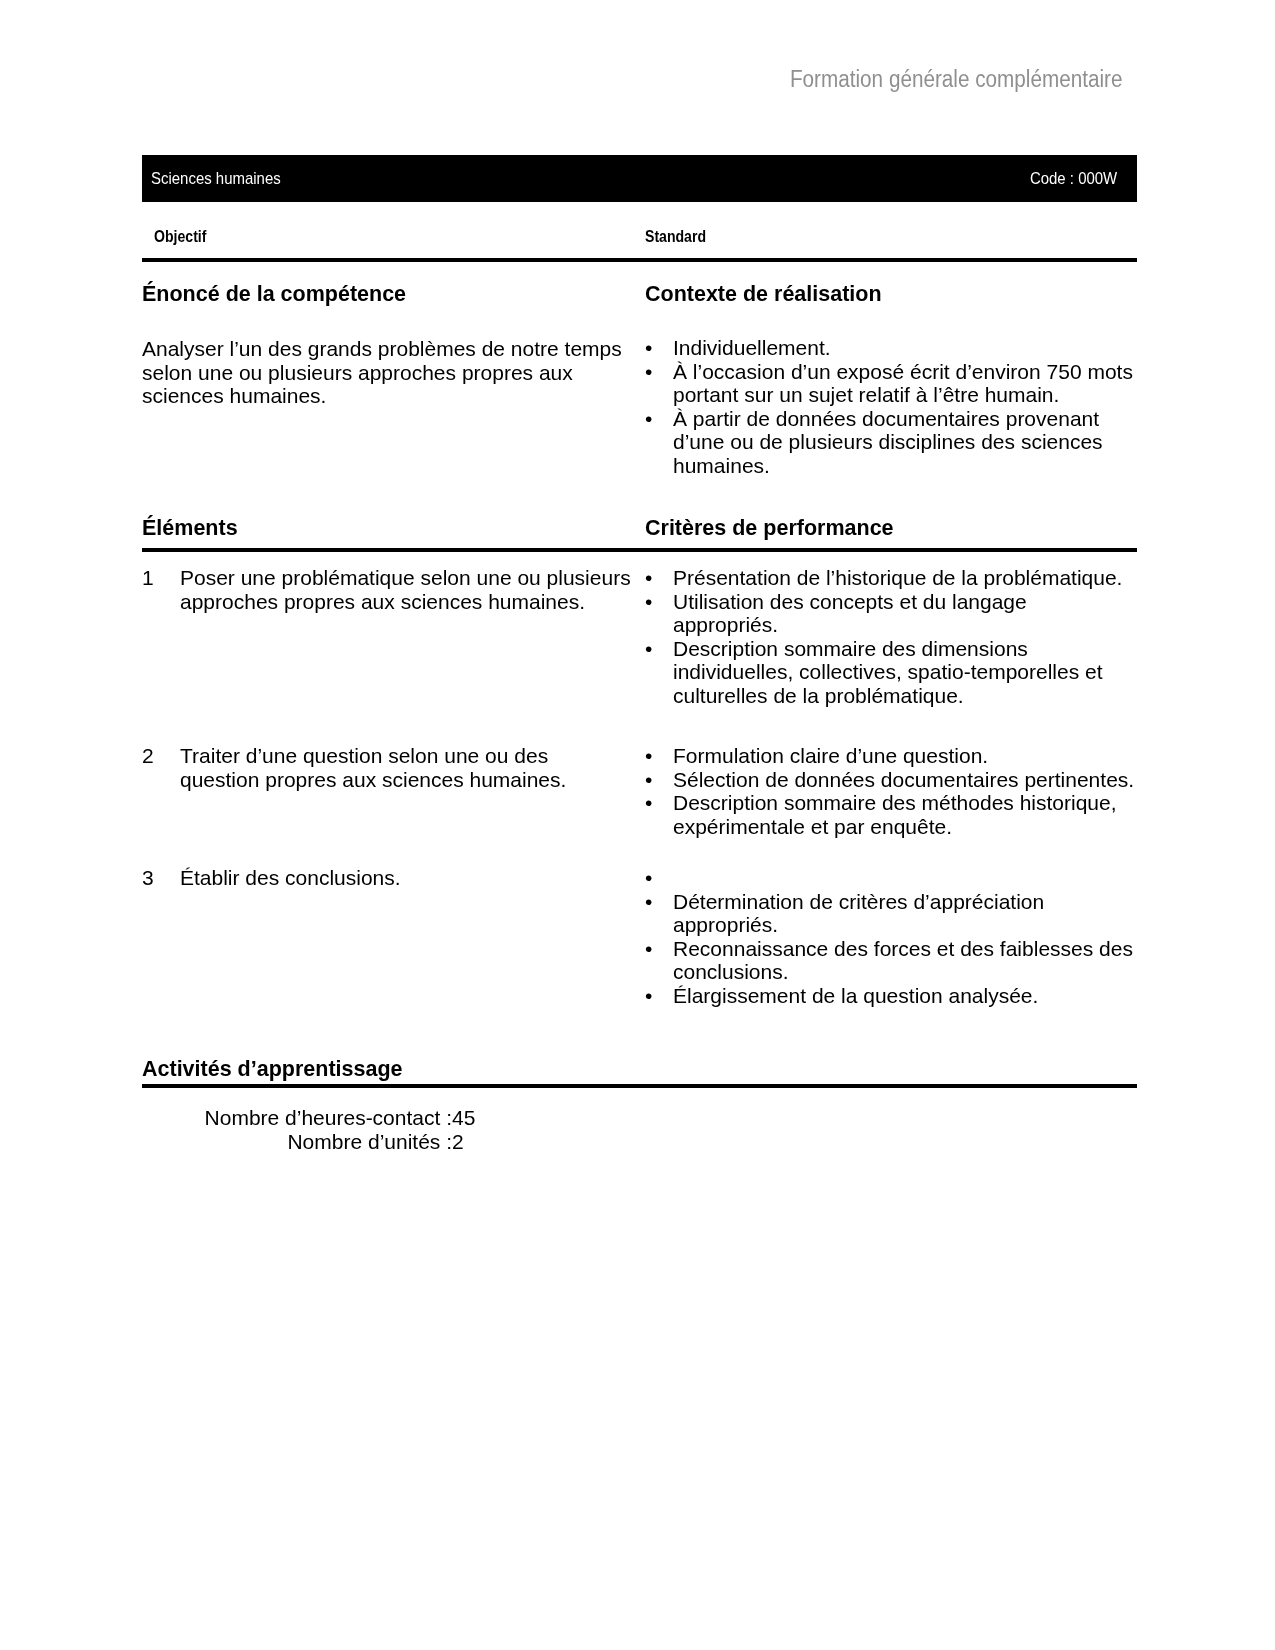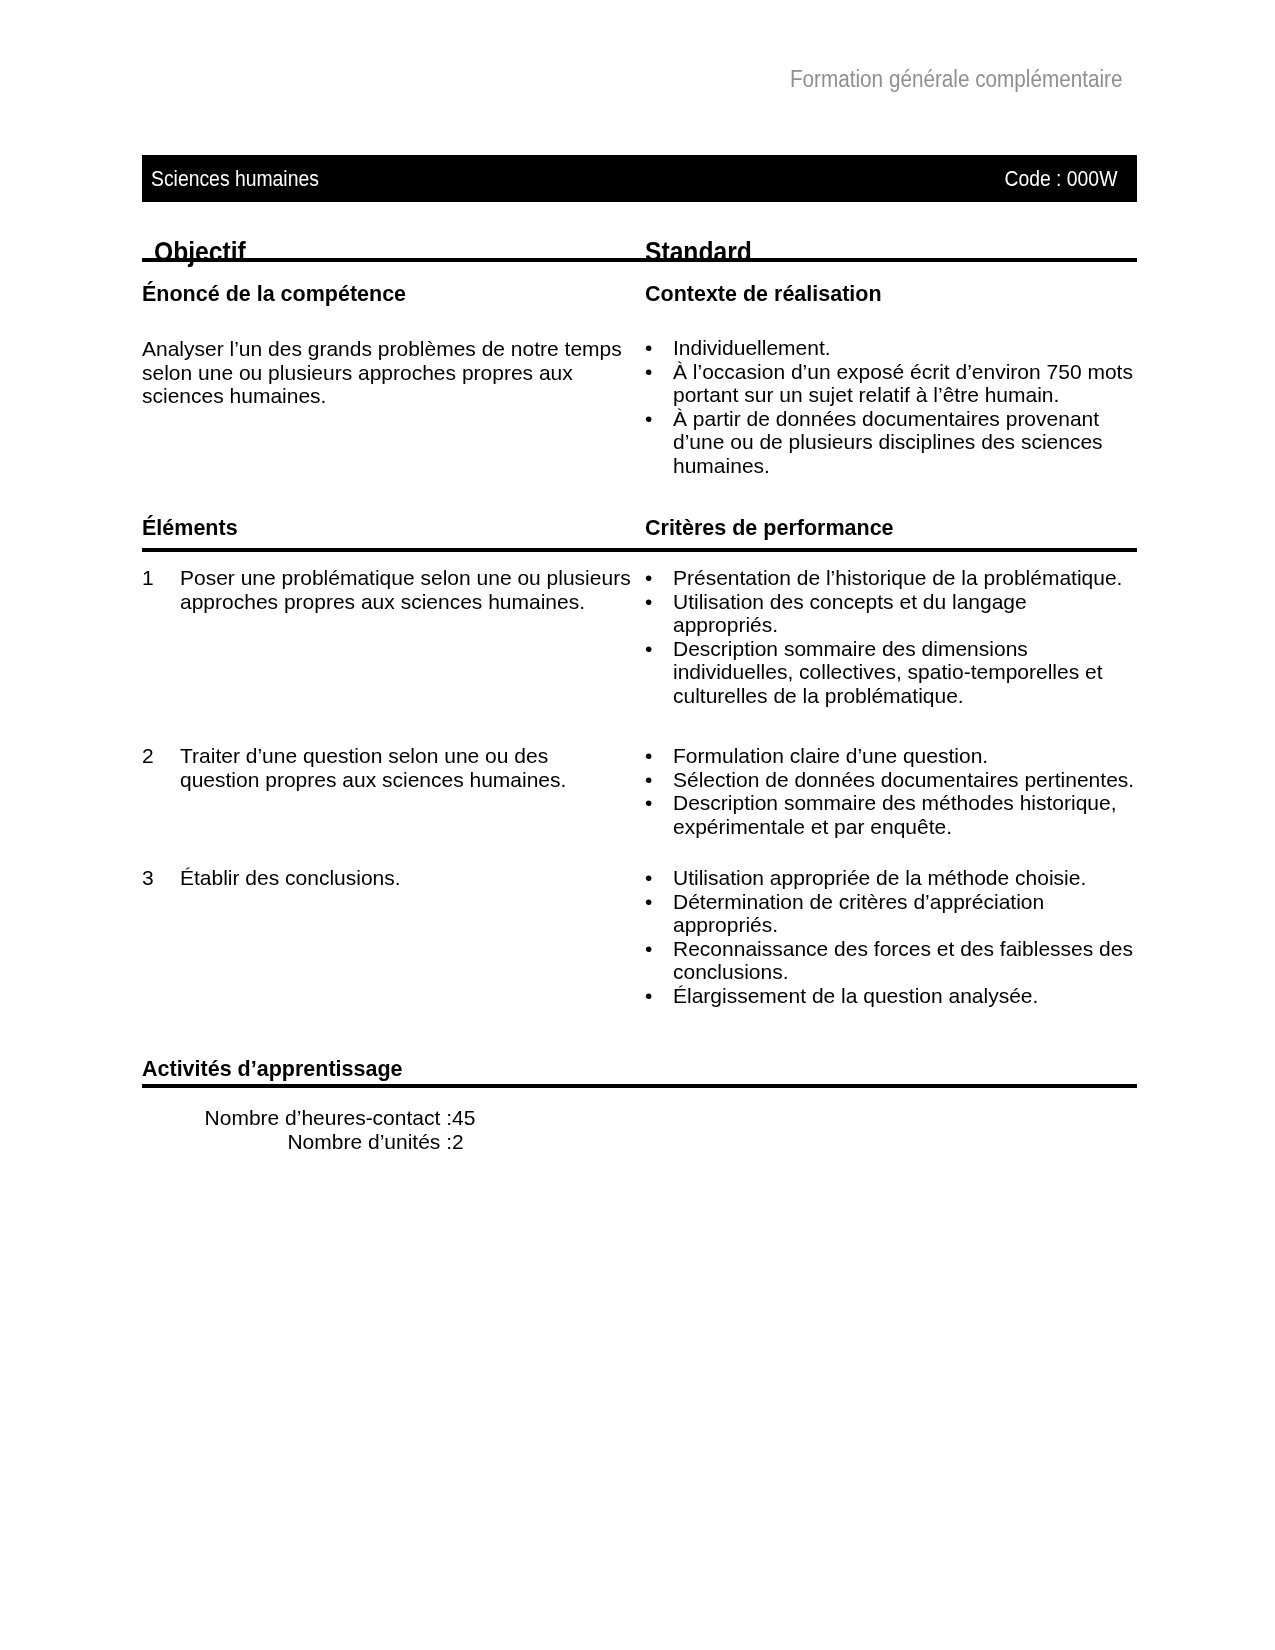--- a/index.html
+++ b/index.html
@@ -29,26 +29,26 @@
     top: 155px;
     width: 995px;
     height: 47px;
     background: #000000;
     color: #ffffff;
     display: flex;
     align-items: center;
     justify-content: space-between;
     padding: 0 20px 0 9px;
     box-sizing: border-box;
-    font-size: 22px;
+    font-size: 17px;
   }
   .cond   { display: inline-block; transform: scaleX(0.88); transform-origin: 0 50%; white-space: pre; }
   .cond-r { transform-origin: 100% 50%; }
 
-  .colhead { top: 236px; font-size: 28px; font-weight: bold; }
+  .colhead { top: 228px; font-size: 16px; font-weight: bold; }
 
   .rule { left: 142px; width: 995px; height: 4px; background: #000000; }
 
   .subhead { font-size: 21.5px; font-weight: bold; white-space: pre; }
 
   .body-text { font-size: 21px; line-height: 23.5px; white-space: pre; }
 
   .blist  { }
   .bullet { display: flex; font-size: 21px; line-height: 23.5px; }
   .dot    { flex: 0 0 28px; width: 28px; }
@@ -159,21 +159,20 @@
     </div>
   </div>
 
   <div class="abs elem" style="left:142px; top:866px;">
     <span class="enum">3</span>
     <span class="etext">Établir des conclusions.</span>
   </div>
   <div class="abs blist" style="left:645px; top:866px;">
     <div class="bullet">
       <span class="dot">•</span>
-      <span class="btext">Utilisation appropriée de la méthode choisie.</span>
     </div>
     <div class="bullet">
       <span class="dot">•</span>
       <span class="btext">Détermination de critères d’appréciation
 appropriés.</span>
     </div>
     <div class="bullet">
       <span class="dot">•</span>
       <span class="btext">Reconnaissance des forces et des faiblesses des
 conclusions.</span>

